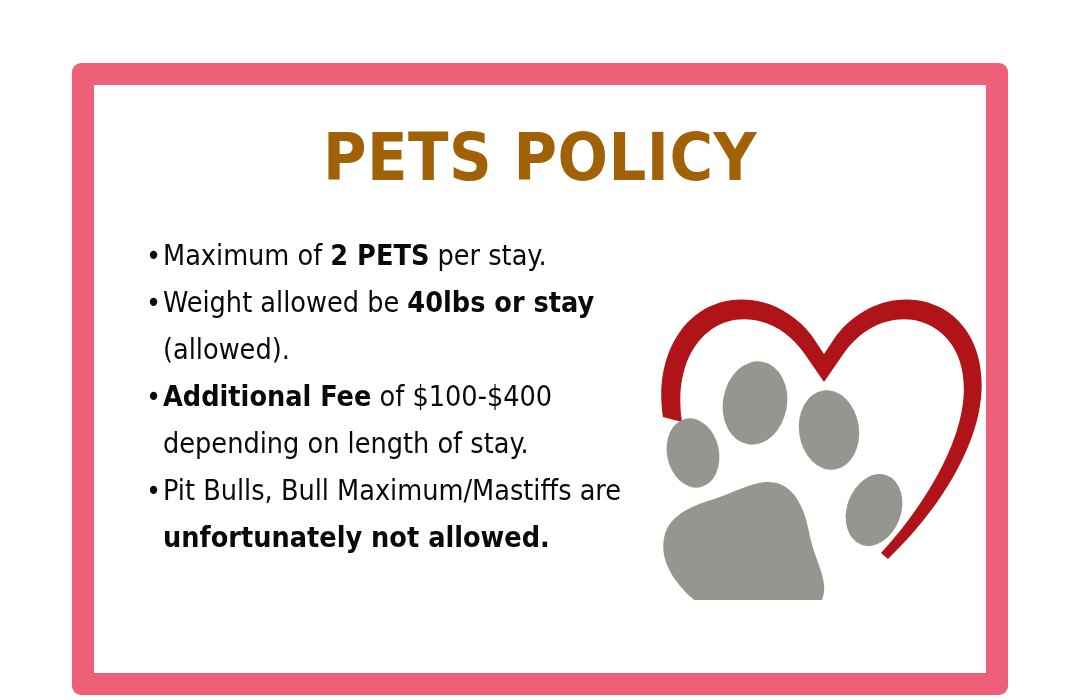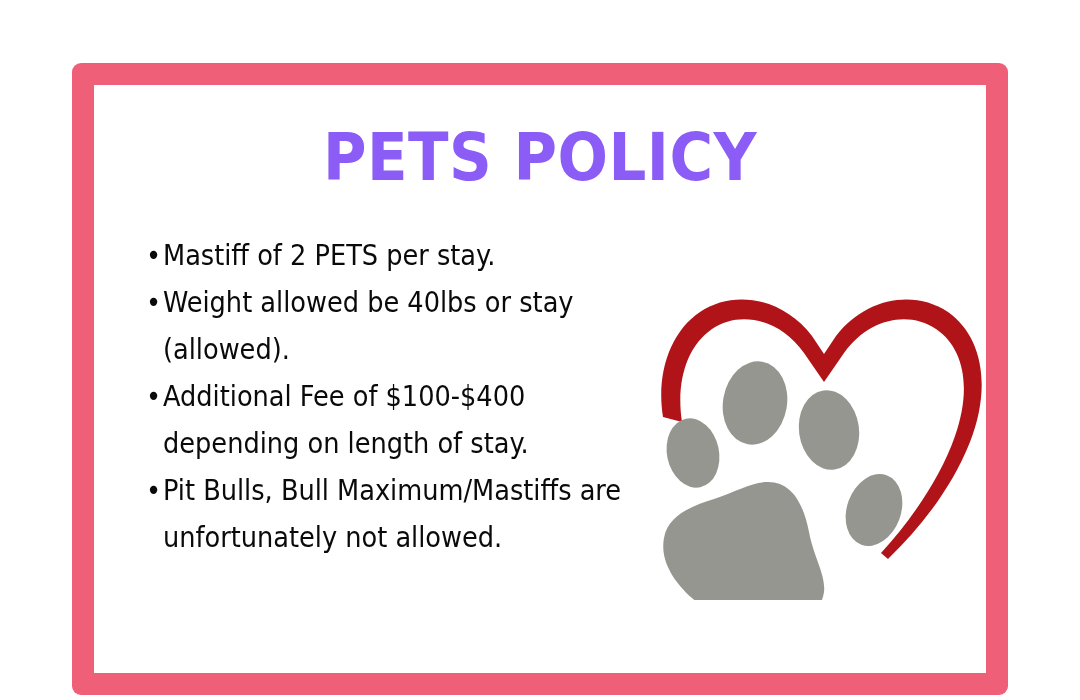--- a/index.html
+++ b/index.html
@@ -80,21 +80,21 @@
     width: 17px;
     font-size: 28.5px;
     line-height: 47px;
     text-align: left;
     color: #0a0a0a;
   }
   .bullet-text {
     flex: 1 1 auto;
   }
   .bullet-text b {
-    font-weight: normal;
+    font-weight: bold;
   }
 
   
   #logo {
     position: absolute;
     left: 558px;
     top: 185px;
     width: 340px;
     height: 330px;
   }
@@ -105,27 +105,27 @@
   }
 </style>
 </head>
 <body>
 
 <div id="poster" style="background: rgb(255, 255, 255);">
 
   <div id="frame" style="background: rgb(239, 96, 120);">
     <div id="frame-inner">
 
-      <div id="title" style="color: #8b5cf6;">PETS POLICY</div>
+      <div id="title" style="color: #a16207;">PETS POLICY</div>
 
       <div id="bullets">
 
         <div class="bullet-row">
           <span class="bullet-dot">•</span>
-          <span class="bullet-text"><span>Mastiff of </span><b>2 PETS</b><span> per stay.</span></span>
+          <span class="bullet-text"><span>Maximum of </span><b>2 PETS</b><span> per stay.</span></span>
         </div>
 
         <div class="bullet-row">
           <span class="bullet-dot">•</span>
           <span class="bullet-text"><span>Weight allowed be </span><b>40lbs or stay</b><span> (allowed).</span></span>
         </div>
 
         <div class="bullet-row">
           <span class="bullet-dot">•</span>
           <span class="bullet-text"><b>Additional Fee</b><span> of $100-$400 depending on length of stay.</span></span>

